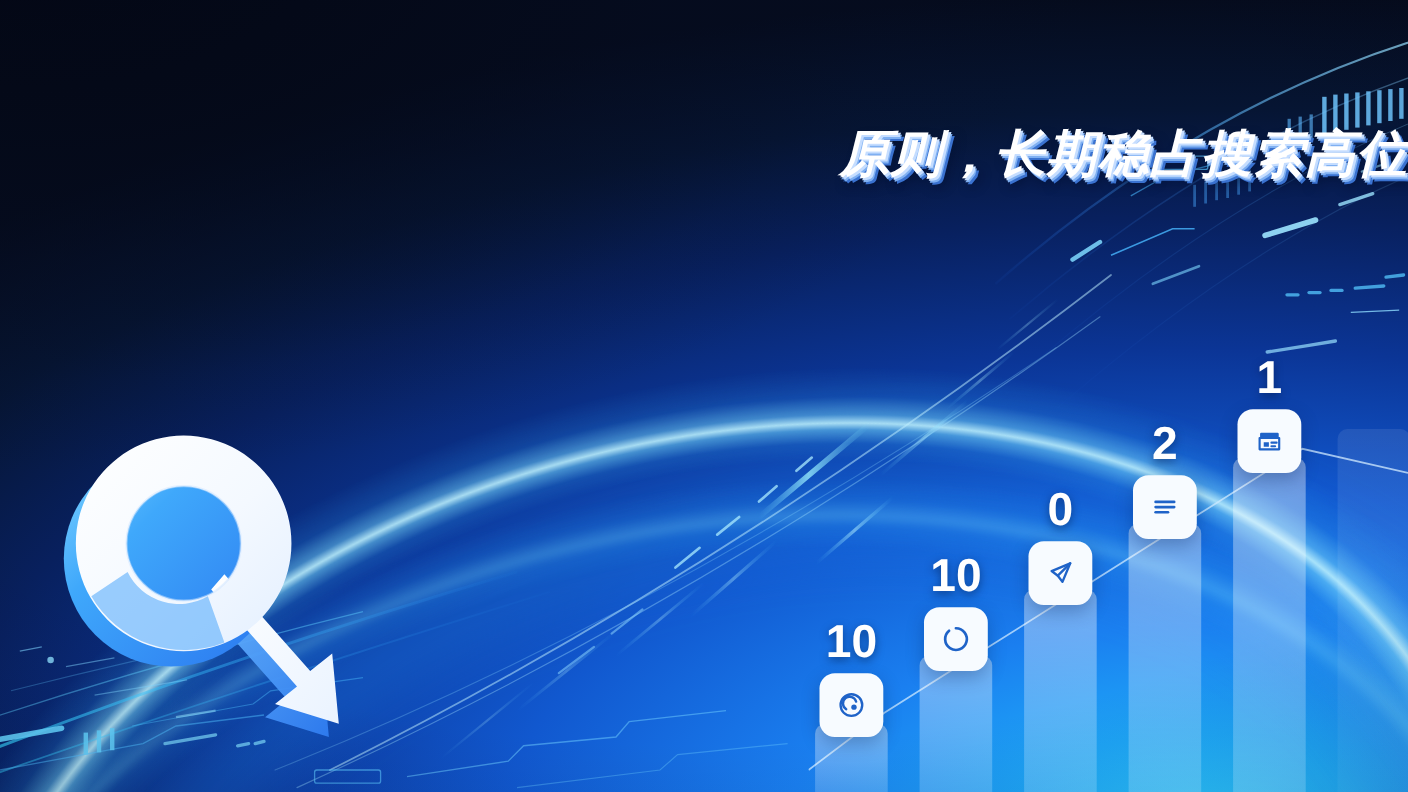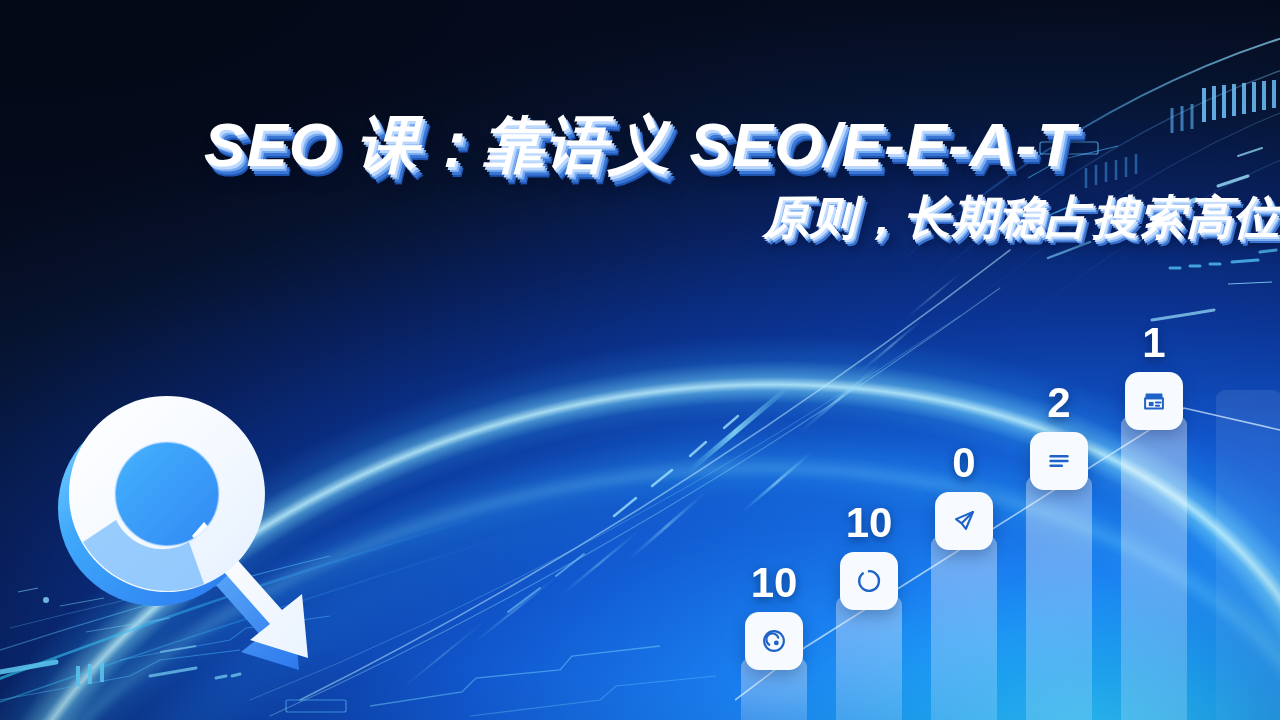--- a/index.html
+++ b/index.html
@@ -354,21 +354,20 @@
     <circle cx="46" cy="600" r="3" fill="#8fe0ff" opacity="0.8"></circle>
     <path d="M 18 592 L 38 588" stroke="#7fd4ff" stroke-width="1.2" opacity="0.6" fill="none"></path>
     <path d="M 60 606 L 104 598" stroke="#7fd4ff" stroke-width="1.2" opacity="0.5" fill="none"></path>
     <path d="M 86 632 L 170 618" stroke="#7fd4ff" stroke-width="1.2" opacity="0.45" fill="none"></path>
 
     <path d="M 370 706 L 462 692 L 476 678 L 560 670 L 572 656 L 660 646" stroke="#6fd0ff" stroke-width="1.3" fill="none" opacity="0.5"></path>
     <path d="M 470 716 L 600 700 L 616 686 L 716 676" stroke="#6fd0ff" stroke-width="1.1" fill="none" opacity="0.35"></path>
   </svg>
 
   <div class="headline-block">
-    <div class="line-2">SEO 课：靠语义 SEO/E-E-A-T</div>
     <div class="line-3">原则，长期稳占搜索高位</div>
   </div>
 
   <svg class="magnifier" width="340" height="310" viewBox="0 0 340 310">
     <defs>
       <linearGradient id="mgRingTop" x1="0" y1="0" x2="1" y2="1">
         <stop offset="0%" stop-color="#ffffff"></stop>
         <stop offset="55%" stop-color="#f4f9ff"></stop>
         <stop offset="100%" stop-color="#e3efff"></stop>
       </linearGradient>

